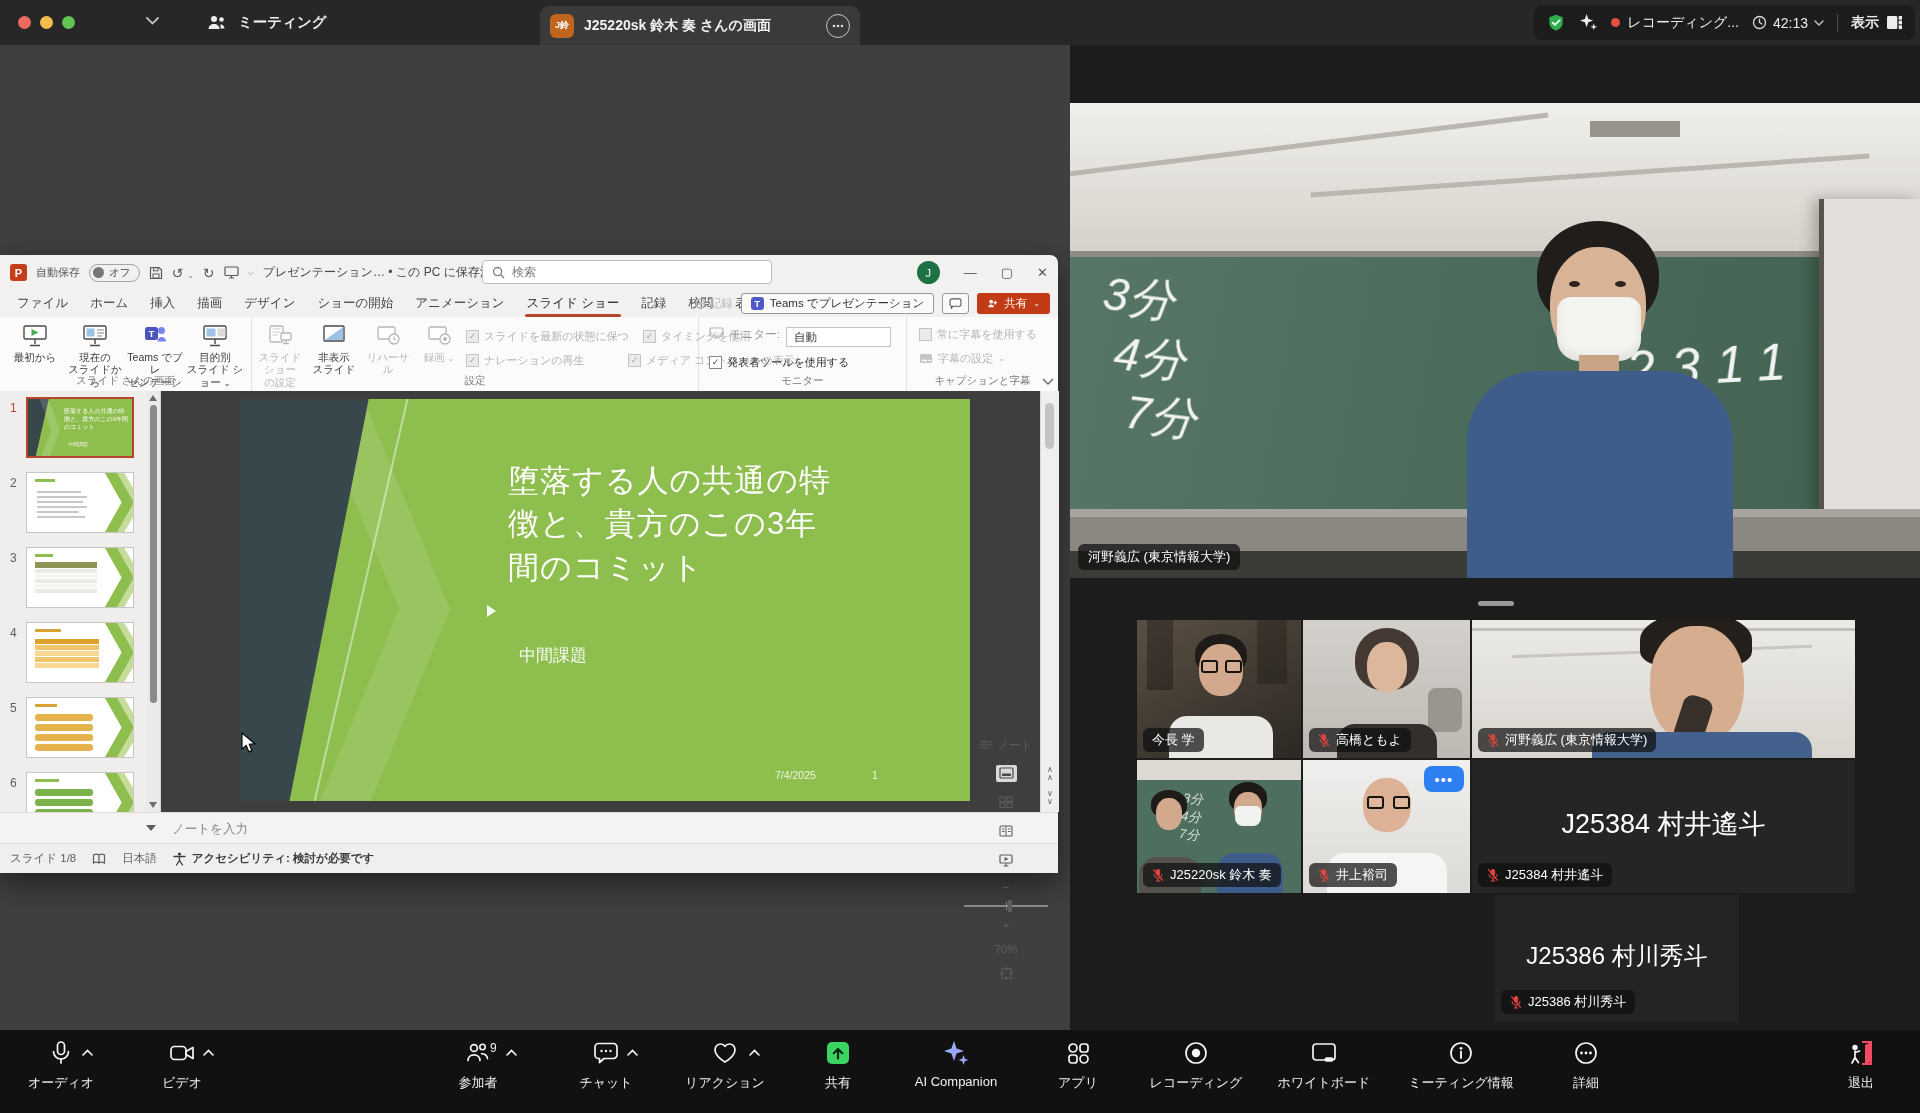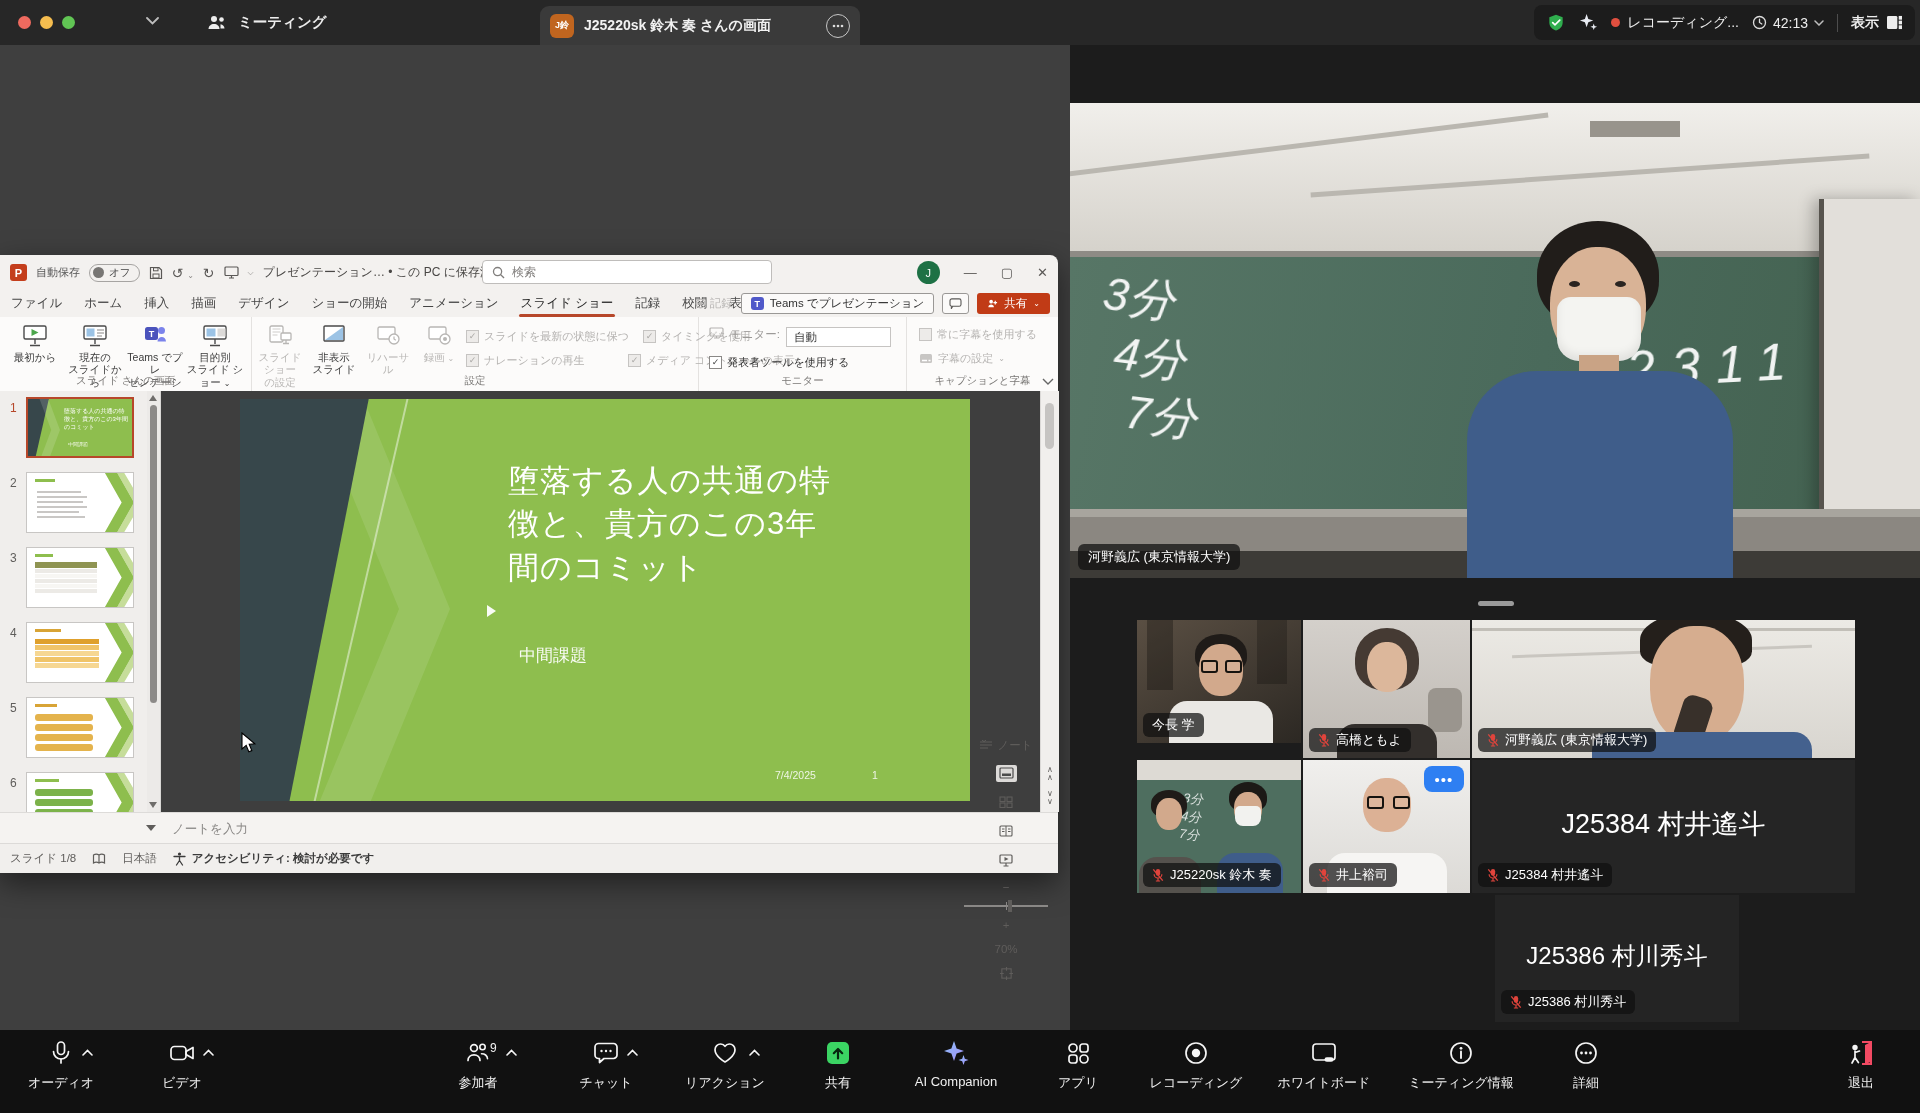--- a/index.html
+++ b/index.html
@@ -30,21 +30,21 @@
   .plogo{width:17px;height:17px;border-radius:3px;background:#c43e1c;color:#fff;font-size:11px;font-weight:bold;display:flex;align-items:center;justify-content:center;}
   .toggle{display:flex;align-items:center;gap:5px;border:1px solid #a6a4a2;border-radius:9px;padding:1px 8px 1px 3px;font-size:10.5px;color:#444;}
   .knob{width:11px;height:11px;border-radius:50%;background:#787674;}
   .tico{color:#5a5856;font-size:14px;line-height:1;}
   .doct{font-size:12px;color:#494745;white-space:nowrap;}
   .search{position:absolute;left:482px;top:5px;width:290px;height:24px;border:1px solid #bfbdbb;border-radius:4px;background:#fff;display:flex;align-items:center;gap:7px;padding:0 9px;box-sizing:border-box;color:#807e7c;font-size:12px;}
   .pwin{position:absolute;right:10px;top:0;height:35px;display:flex;align-items:center;gap:24px;}
   .pav{width:23px;height:23px;border-radius:50%;background:#1e7145;color:#fff;font-size:11px;display:flex;align-items:center;justify-content:center;}
   .wc{color:#5a5856;font-size:13px;}
 
-  .ptabs{position:relative;height:27px;display:flex;align-items:flex-end;font-size:12.5px;color:#444;background:#f3f1ef;}
+  .ptabs{position:relative;height:27px;display:flex;align-items:flex-end;padding-left:6px;font-size:12.5px;color:#444;background:#f3f1ef;}
   .ptab{padding:5px 11px;white-space:nowrap;}
   .ptab.act{color:#262626;position:relative;}
   .ptab.act::after{content:"";position:absolute;left:9px;right:9px;bottom:0;height:3px;border-radius:2px;background:#b7472a;}
   .tactions{position:absolute;right:8px;bottom:3px;display:flex;align-items:center;gap:8px;}
   .grec{display:flex;align-items:center;gap:4px;color:#b9b7b5;font-size:11.5px;}
   .teamsb{display:flex;align-items:center;gap:6px;border:1px solid #9a9896;border-radius:3px;background:#fbfaf9;padding:2px 9px;font-size:11.5px;color:#333;}
   .tlogo{width:13px;height:13px;border-radius:3px;background:#5059c9;color:#fff;font-size:9px;font-weight:bold;display:flex;align-items:center;justify-content:center;}
   .cmtb{border:1px solid #9a9896;border-radius:3px;background:#fbfaf9;width:27px;height:21px;display:flex;align-items:center;justify-content:center;box-sizing:border-box;}
   .shareb{display:flex;align-items:center;gap:6px;background:#c13b16;color:#fff;border-radius:3px;padding:3px 10px;font-size:11.5px;}
 
@@ -641,21 +641,21 @@
         <div class="neck"></div>
         <div class="bodyb"></div>
       </div>
       <div class="vlabel">
         <span>河野義広 (東京情報大学)</span>
       </div>
     </div>
 
     <div class="handle"></div>
 
-    <div class="tile" style="left:67px;top:575px;width:164px;height:123px;background:linear-gradient(150deg,#5a4f43,#2c2823)">
+    <div class="tile" style="left:67px;top:575px;width:164px;height:138px;background:linear-gradient(150deg,#5a4f43,#2c2823)">
       <div style="position:absolute;left:10px;top:0;width:26px;height:70px;background:rgba(0,0,0,.28)"></div>
       <div style="position:absolute;left:120px;top:0;width:30px;height:64px;background:rgba(0,0,0,.22)"></div>
       <div class="ghair" style="left:58px;top:14px;width:52px;height:40px;border-radius:50% 50% 40% 40%"></div>
       <div class="ghead" style="left:62px;top:24px;width:44px;height:52px"></div>
       <div class="glass" style="left:64px;top:40px"></div>
       <div class="glass" style="left:88px;top:40px"></div>
       <div class="gbody" style="left:32px;bottom:0;width:104px;height:42px;background:#eae8e4"></div>
       <div class="pill">
           <span>今長  学</span>
         </div>

